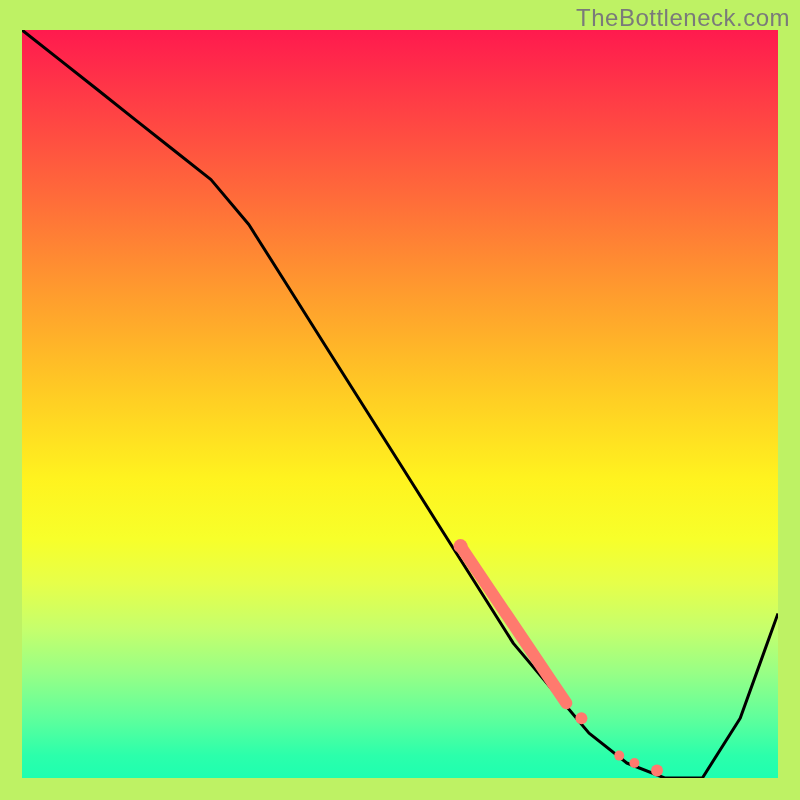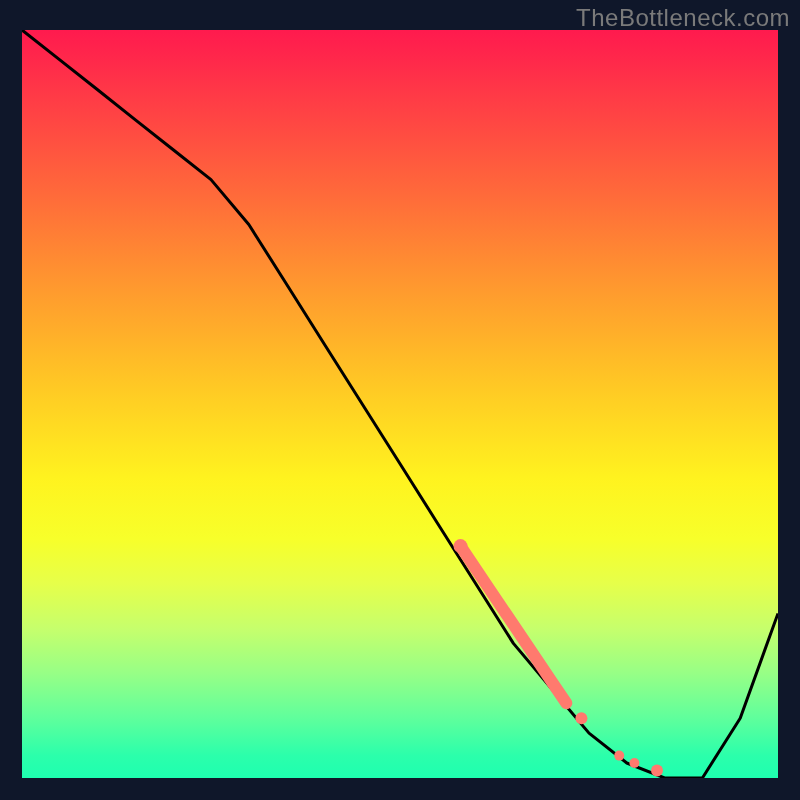--- a/index.html
+++ b/index.html
@@ -1,21 +1,21 @@
 <!DOCTYPE html>
 <html><head>
 <meta charset="utf-8">
 <style>
   * { margin: 0; padding: 0; box-sizing: border-box; }
   html, body { width: 800px; height: 800px; overflow: hidden; background: #fff; }
   .frame {
     position: relative;
     width: 800px;
     height: 800px;
-    background: #0f172a;
+    background: #bef264;
   }
   .watermark {
     position: absolute;
     top: 4px;
     right: 10px;
     font-family: Arial, Helvetica, sans-serif;
     font-size: 24px;
     color: #7a7a7a;
     letter-spacing: 0.5px;
     z-index: 10;

